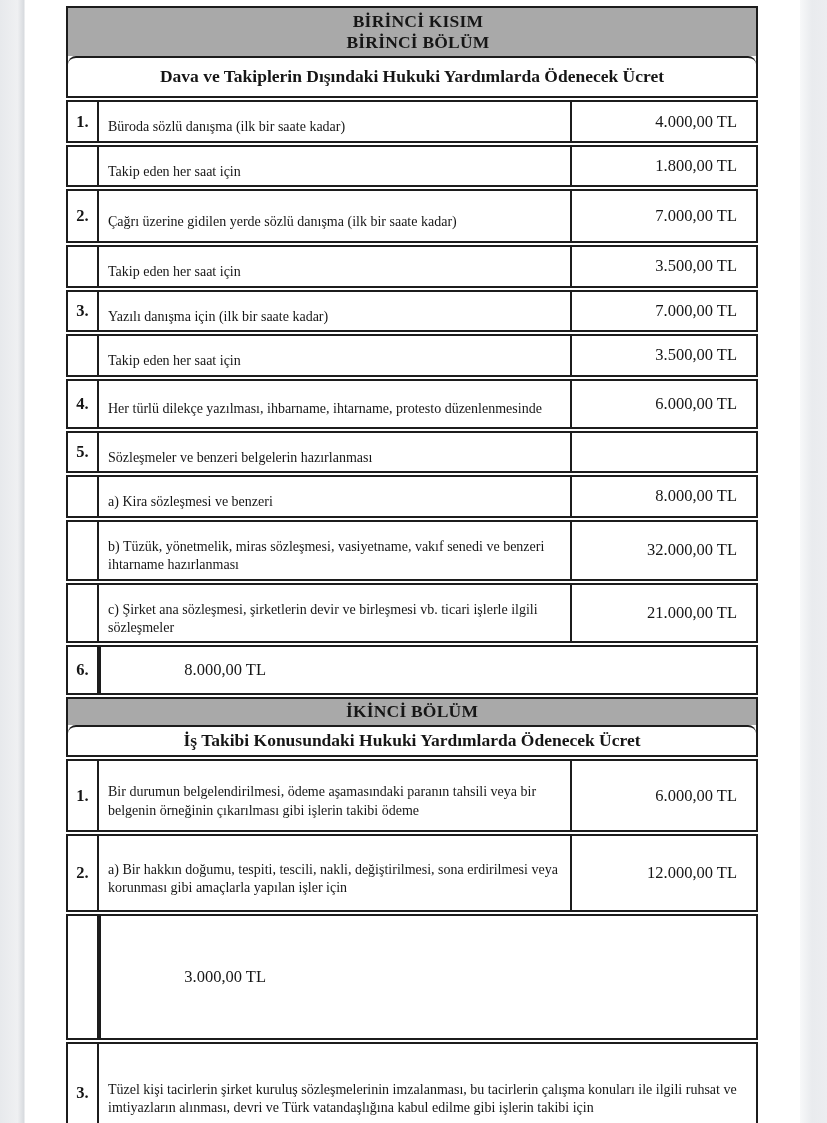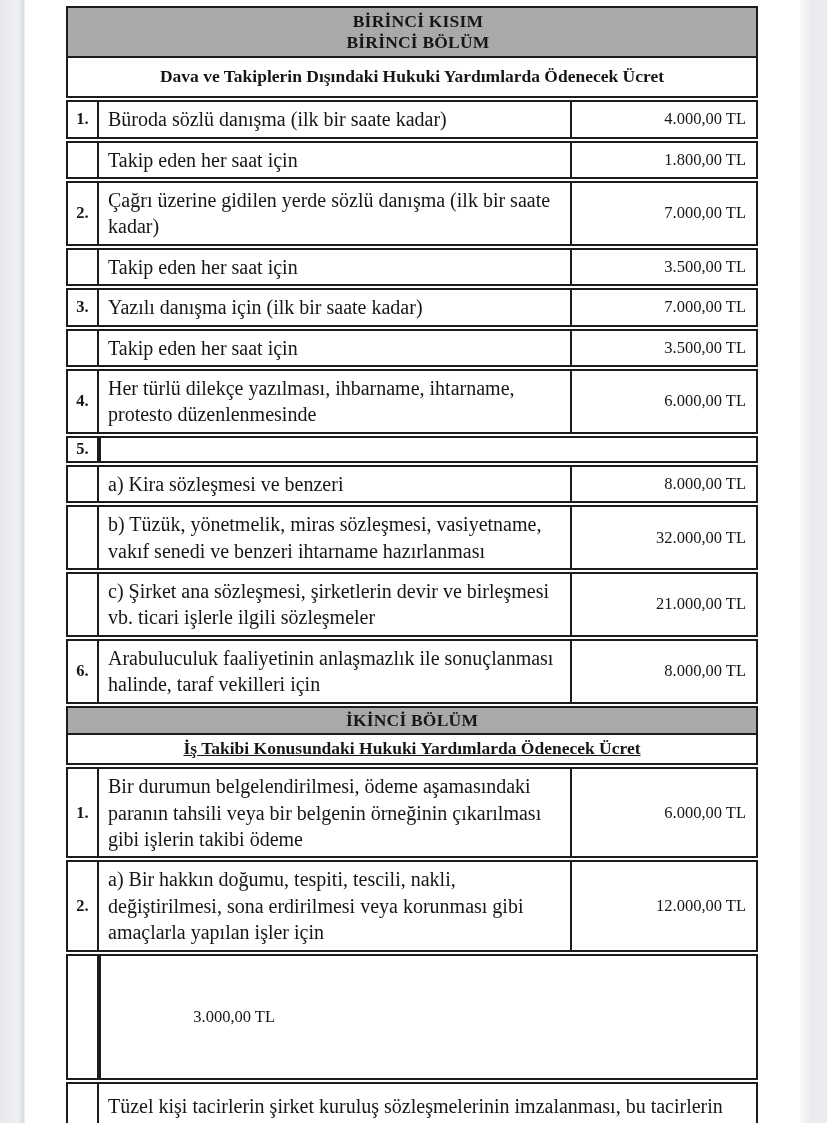--- a/index.html
+++ b/index.html
@@ -37,51 +37,53 @@
     padding:3px 0 4px 12px;
     letter-spacing:0.2px;
   }
   .sec-white {
     border-top:2px solid #1c1c1c;
     background:#ffffff;
     text-align:center;
     font-weight:bold;
     font-size:17.5px;
     padding:8px 4px 9px 4px;
+    border-radius:8px;
   }
-  .sec-white.slim { padding:3px 4px 4px 4px;text-decoration:underline; }
+  .sec-white.slim { padding:3px 4px 4px 4px; }
   .row {
     display:flex;
     align-items:stretch;
     border:2px solid #1c1c1c;
     margin-bottom:2px;
     box-sizing:border-box;
     background:#ffffff;
   }
   .c-no {
     flex:0 0 31px;
     border-right:2px solid #1c1c1c;
     display:flex; align-items:center; justify-content:center;
     font-weight:bold;
     font-size:16.5px;
     box-sizing:border-box;
   }
   .c-desc {
     flex:1;
     display:flex; align-items:center;
     padding:4px 10px 4px 9px;
-    font-size:20px;
+    font-size:14px;
     line-height:1.32;
     box-sizing:border-box;
+    margin-top:12px;
   }
   .c-price {
     flex:0 0 186px;
     border-left:2px solid #1c1c1c;
     display:flex; align-items:center; justify-content:flex-end;
-    padding:2px 10px 2px 4px;
+    padding:2px 19px 2px 4px;
     font-size:16.5px;
     white-space:nowrap;
     box-sizing:border-box;
   }
 </style>
 </head>
 <body>
 
 <div class="scan-edge-left"></div>
 <div class="scan-edge-right"></div>
@@ -126,40 +128,40 @@
     <div class="c-desc">Takip eden her saat için</div>
     <div class="c-price">3.500,00 TL</div>
   </div>
   <div class="row" style="min-height:50px">
     <div class="c-no">4.</div>
     <div class="c-desc">Her türlü dilekçe yazılması, ihbarname, ihtarname, protesto düzenlenmesinde</div>
     <div class="c-price">6.000,00 TL</div>
   </div>
   <div class="row" style="min-height:27px">
     <div class="c-no">5.</div>
+    <div class="c-desc">Sözleşmeler ve benzeri belgelerin hazırlanması</div>
     <div class="c-price"></div>
   </div>
   <div class="row" style="min-height:29px">
     <div class="c-no"></div>
     <div class="c-desc">a) Kira sözleşmesi ve benzeri</div>
     <div class="c-price">8.000,00 TL</div>
   </div>
   <div class="row" style="min-height:52px">
     <div class="c-no"></div>
     <div class="c-desc">b) Tüzük, yönetmelik, miras sözleşmesi, vasiyetname, vakıf senedi ve benzeri ihtarname hazırlanması</div>
     <div class="c-price">32.000,00 TL</div>
   </div>
   <div class="row" style="min-height:53px">
     <div class="c-no"></div>
     <div class="c-desc">c) Şirket ana sözleşmesi, şirketlerin devir ve birleşmesi vb. ticari işlerle ilgili sözleşmeler</div>
     <div class="c-price">21.000,00 TL</div>
   </div>
   <div class="row" style="min-height:50px">
     <div class="c-no">6.</div>
-    <div class="c-desc">Arabuluculuk faaliyetinin anlaşmazlık ile sonuçlanması halinde, taraf vekilleri için</div>
     <div class="c-price">8.000,00 TL</div>
   </div>
 
   <div class="sec-block">
     <div class="sec-gray" style="padding:2px 0 3px 0;">
       <div>İKİNCİ BÖLÜM</div>
     </div>
     <div class="sec-white slim">İş Takibi Konusundaki Hukuki Yardımlarda Ödenecek Ücret</div>
   </div>
 

